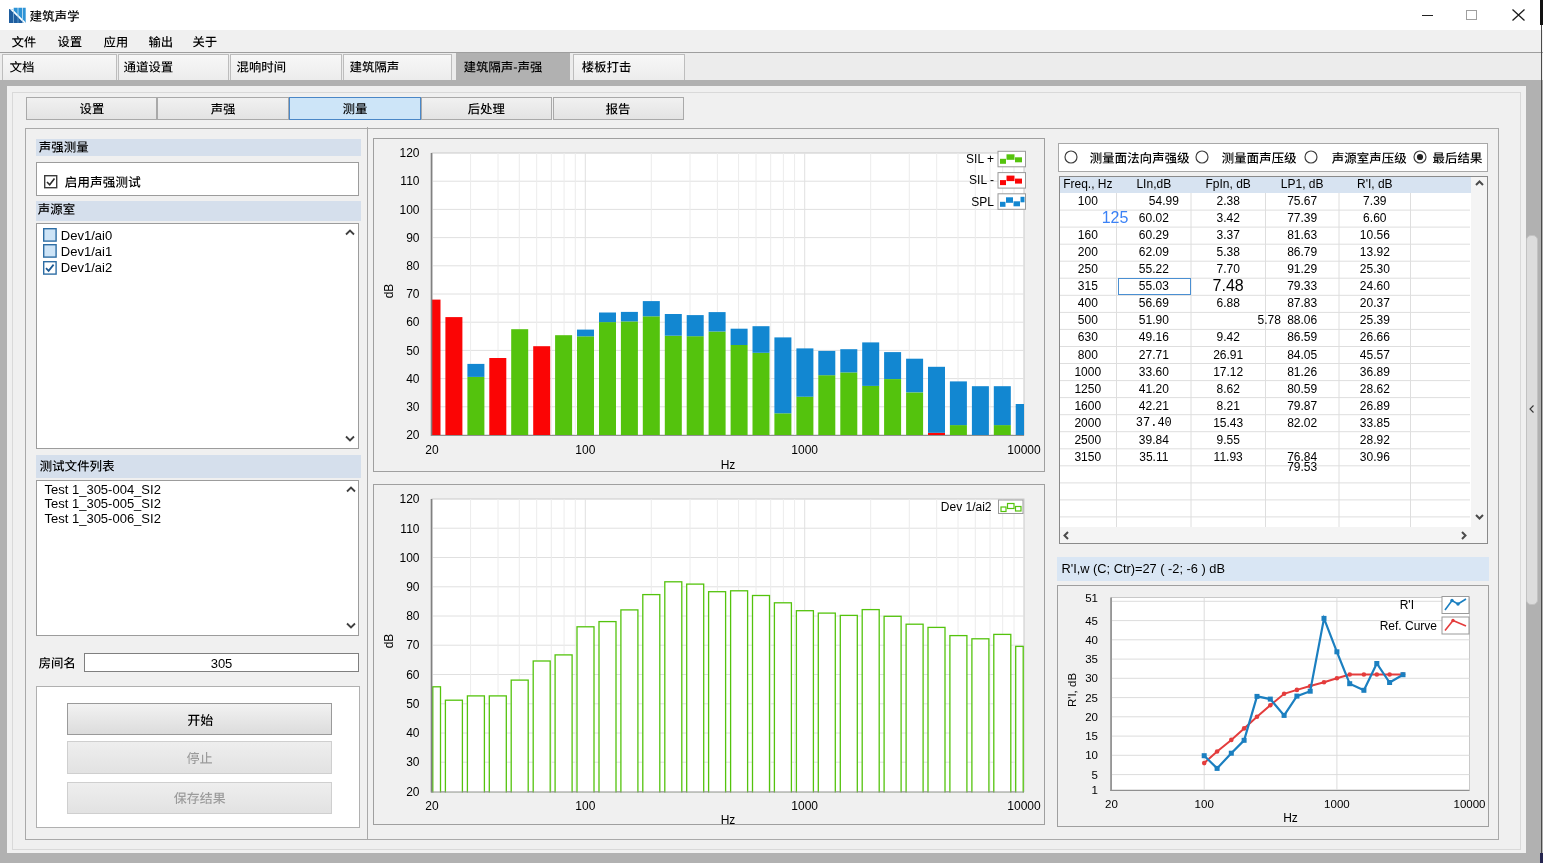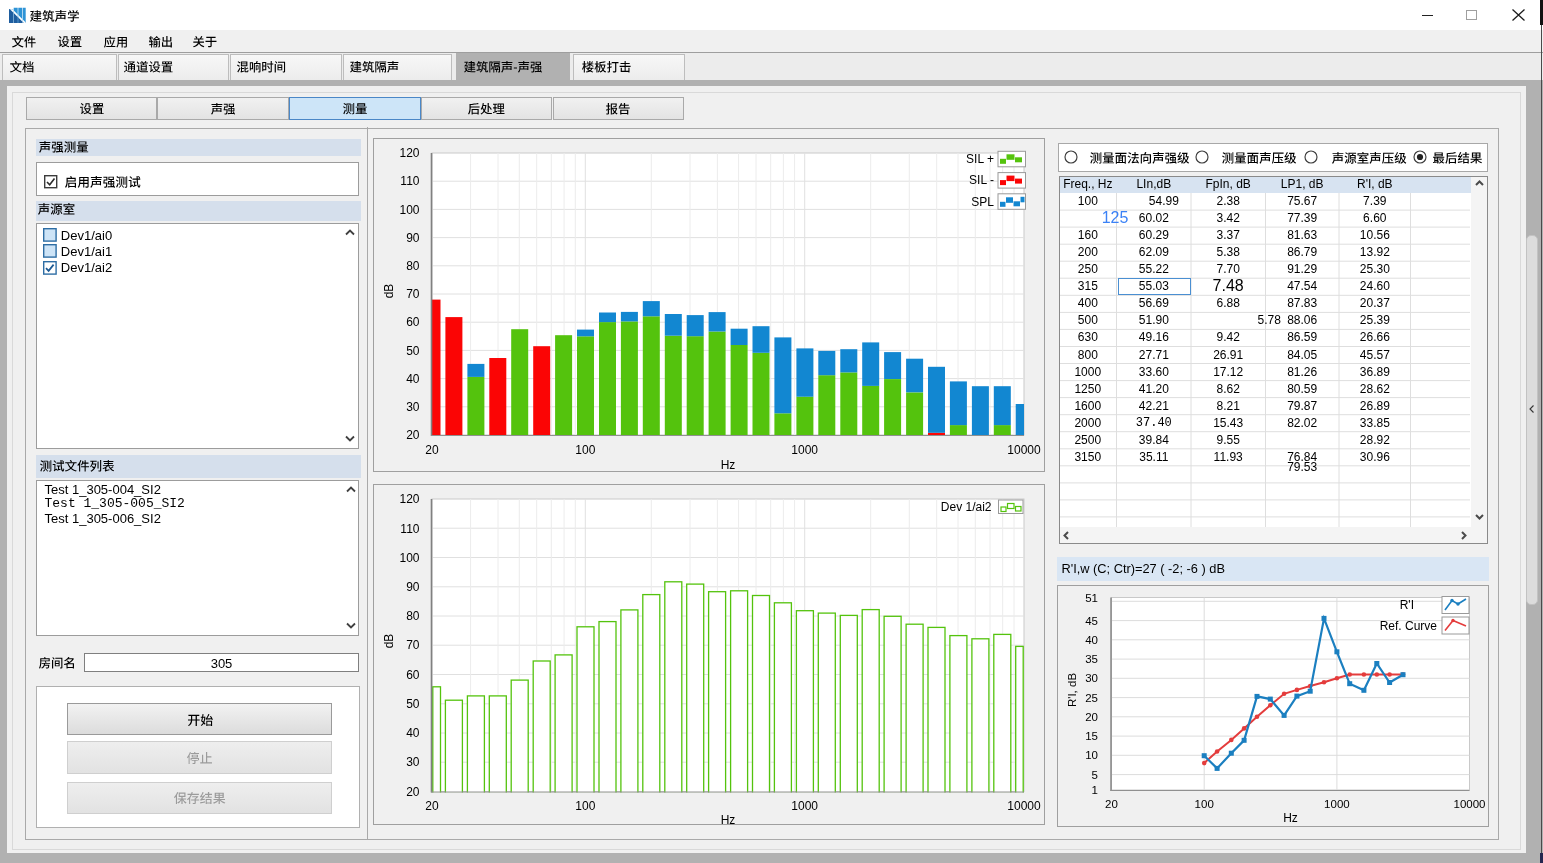--- a/index.html
+++ b/index.html
@@ -131,21 +131,21 @@
     <path transform="translate(0.6,11.6)" d="M6.1 -1.1 6.8 -1.5Q7.1 -1.2 7.4 -0.9Q7.7 -0.5 8.0 -0.1Q8.3 0.2 8.5 0.5L7.7 1.0Q7.6 0.7 7.3 0.3Q7.0 -0.0 6.7 -0.4Q6.4 -0.8 6.1 -1.1ZM3.9 -9.8H8.2V-1.9H7.3V-9.0H4.8V-1.9H3.9ZM10.8 -10.4H11.7V-0.2Q11.7 0.2 11.6 0.5Q11.5 0.7 11.2 0.8Q10.9 0.9 10.5 1.0Q10.1 1.0 9.4 1.0Q9.4 0.8 9.3 0.5Q9.2 0.3 9.1 0.1Q9.6 0.1 10.0 0.1Q10.4 0.1 10.5 0.1Q10.8 0.1 10.8 -0.2ZM9.0 -9.4H9.9V-1.8H9.0ZM5.5 -8.2H6.4V-3.6Q6.4 -3.0 6.3 -2.3Q6.2 -1.7 5.9 -1.1Q5.7 -0.5 5.1 0.1Q4.6 0.6 3.8 1.0Q3.7 0.9 3.6 0.8Q3.5 0.7 3.4 0.5Q3.3 0.4 3.2 0.3Q4.0 -0.1 4.5 -0.5Q4.9 -1.0 5.2 -1.5Q5.4 -2.0 5.5 -2.5Q5.5 -3.1 5.5 -3.6ZM1.0 -9.6 1.6 -10.4Q2.0 -10.2 2.4 -10.0Q2.7 -9.8 3.1 -9.6Q3.5 -9.3 3.7 -9.2L3.0 -8.2Q2.8 -8.4 2.4 -8.7Q2.1 -8.9 1.7 -9.2Q1.3 -9.4 1.0 -9.6ZM0.4 -6.2 1.1 -7.1Q1.4 -6.9 1.8 -6.7Q2.2 -6.5 2.6 -6.2Q2.9 -6.0 3.2 -5.8L2.5 -4.9Q2.3 -5.1 1.9 -5.3Q1.6 -5.6 1.2 -5.8Q0.8 -6.1 0.4 -6.2ZM0.7 0.3Q0.9 -0.2 1.2 -0.9Q1.5 -1.5 1.8 -2.3Q2.1 -3.0 2.3 -3.7L3.2 -3.1Q3.0 -2.5 2.8 -1.8Q2.5 -1.1 2.2 -0.4Q2.0 0.3 1.7 0.9Z M13.9 -9.6 14.7 -10.3Q15.0 -10.1 15.3 -9.7Q15.7 -9.4 16.0 -9.1Q16.4 -8.8 16.5 -8.5L15.8 -7.7Q15.6 -8.0 15.2 -8.3Q14.9 -8.7 14.6 -9.0Q14.2 -9.4 13.9 -9.6ZM14.7 0.8 14.5 -0.2 14.8 -0.7 17.1 -2.1Q17.2 -1.9 17.3 -1.6Q17.4 -1.4 17.4 -1.2Q16.6 -0.6 16.1 -0.3Q15.6 0.1 15.3 0.2Q15.1 0.5 14.9 0.6Q14.8 0.7 14.7 0.8ZM13.1 -6.7H15.3V-5.6H13.1ZM16.9 -8.0H24.5V-6.9H16.9ZM17.2 -5.2H20.6V-4.2H17.2ZM18.4 -4.6H19.5V-0.9L18.4 -0.8ZM17.0 -0.8Q17.8 -1.0 18.8 -1.3Q19.8 -1.6 20.9 -1.9L21.0 -0.9Q20.1 -0.6 19.1 -0.3Q18.1 -0.0 17.3 0.2ZM22.3 -9.9 23.0 -10.4Q23.4 -10.0 23.8 -9.5Q24.2 -9.0 24.4 -8.7L23.5 -8.1Q23.4 -8.5 23.0 -9.0Q22.6 -9.5 22.3 -9.9ZM20.8 -10.5H22.0Q22.0 -8.9 22.0 -7.4Q22.1 -5.9 22.2 -4.7Q22.3 -3.4 22.5 -2.5Q22.6 -1.6 22.9 -1.1Q23.1 -0.5 23.3 -0.5Q23.5 -0.5 23.6 -1.0Q23.7 -1.5 23.7 -2.4Q23.8 -2.3 24.0 -2.1Q24.2 -2.0 24.4 -1.9Q24.5 -1.8 24.6 -1.7Q24.5 -0.9 24.4 -0.4Q24.2 0.2 24.1 0.5Q23.9 0.8 23.7 0.9Q23.5 1.0 23.3 1.0Q22.7 1.0 22.3 0.4Q21.9 -0.1 21.6 -1.1Q21.4 -2.1 21.2 -3.5Q21.0 -5.0 21.0 -6.7Q20.9 -8.5 20.8 -10.5ZM14.7 0.8Q14.7 0.6 14.6 0.4Q14.4 0.2 14.3 0.1Q14.2 -0.1 14.1 -0.2Q14.3 -0.4 14.5 -0.6Q14.8 -0.9 14.8 -1.3V-6.7H15.8V-0.4Q15.8 -0.4 15.7 -0.3Q15.6 -0.2 15.4 -0.1Q15.3 0.0 15.1 0.2Q14.9 0.3 14.8 0.5Q14.7 0.6 14.7 0.8Z M33.9 -7.9 35.1 -7.5Q34.3 -5.2 33.1 -3.6Q31.9 -2.0 30.1 -0.8Q28.4 0.3 26.1 1.0Q26.0 0.9 25.9 0.7Q25.8 0.5 25.7 0.3Q25.5 0.1 25.4 -0.1Q27.6 -0.7 29.3 -1.7Q30.9 -2.7 32.1 -4.2Q33.2 -5.7 33.9 -7.9ZM28.5 -7.8Q29.2 -5.9 30.4 -4.3Q31.6 -2.8 33.3 -1.7Q35.0 -0.6 37.1 -0.1Q37.0 0.0 36.9 0.2Q36.7 0.4 36.6 0.6Q36.5 0.8 36.4 1.0Q34.1 0.3 32.4 -0.8Q30.7 -2.0 29.5 -3.7Q28.3 -5.4 27.5 -7.5ZM25.6 -8.4H37.0V-7.3H25.6ZM30.2 -10.3 31.4 -10.6Q31.7 -10.2 32.0 -9.7Q32.2 -9.1 32.4 -8.7L31.1 -8.3Q31.0 -8.7 30.8 -9.3Q30.5 -9.8 30.2 -10.3Z M45.0 -10.4H46.1V1.0H45.0ZM42.8 -9.9 43.9 -9.7Q43.8 -8.8 43.5 -8.0Q43.3 -7.1 43.0 -6.4Q42.6 -5.7 42.3 -5.1Q42.2 -5.2 42.0 -5.3Q41.8 -5.4 41.6 -5.5Q41.5 -5.6 41.3 -5.7Q41.7 -6.2 42.0 -6.9Q42.3 -7.5 42.5 -8.3Q42.7 -9.1 42.8 -9.9ZM43.1 -8.0H48.9V-6.9H42.8ZM41.5 -4.4H49.5V-3.3H41.5ZM40.7 -10.5 41.8 -10.2Q41.4 -9.1 40.9 -8.1Q40.4 -7.0 39.8 -6.1Q39.1 -5.2 38.5 -4.5Q38.4 -4.6 38.3 -4.8Q38.2 -5.0 38.1 -5.2Q37.9 -5.5 37.8 -5.6Q38.4 -6.2 39.0 -7.0Q39.5 -7.8 40.0 -8.7Q40.4 -9.6 40.7 -10.5ZM39.5 -7.2 40.5 -8.3 40.6 -8.2V1.0H39.5Z M50.7 -9.9H57.1V-8.8H50.7ZM52.8 -9.5 53.9 -9.2Q53.6 -8.1 53.3 -7.0Q52.9 -6.0 52.4 -5.0Q52.0 -4.1 51.4 -3.4Q51.3 -3.5 51.2 -3.7Q51.0 -3.8 50.9 -3.9Q50.7 -4.1 50.5 -4.2Q51.1 -4.8 51.5 -5.6Q51.9 -6.5 52.2 -7.4Q52.5 -8.4 52.8 -9.5ZM52.9 -7.1H55.9V-6.1H52.6ZM55.7 -7.1H55.9L56.1 -7.2L56.8 -7.0Q56.5 -4.8 55.8 -3.2Q55.1 -1.6 54.0 -0.6Q53.0 0.5 51.6 1.1Q51.5 1.0 51.4 0.8Q51.3 0.6 51.2 0.4Q51.0 0.3 50.9 0.2Q52.1 -0.3 53.1 -1.3Q54.1 -2.2 54.8 -3.7Q55.5 -5.1 55.7 -6.9ZM52.2 -3.7 52.9 -4.5Q53.2 -4.3 53.6 -4.0Q54.0 -3.8 54.3 -3.5Q54.6 -3.2 54.9 -3.0L54.2 -2.0Q54.0 -2.3 53.6 -2.6Q53.3 -2.8 52.9 -3.1Q52.6 -3.5 52.2 -3.7ZM57.9 -9.1H59.0V-2.1H57.9ZM60.5 -10.5H61.6V-0.4Q61.6 0.1 61.5 0.4Q61.4 0.7 61.1 0.8Q60.8 0.9 60.3 1.0Q59.8 1.0 59.0 1.0Q59.0 0.8 58.9 0.4Q58.8 0.1 58.7 -0.1Q59.2 -0.1 59.6 -0.1Q60.1 -0.1 60.2 -0.1Q60.4 -0.1 60.4 -0.2Q60.5 -0.2 60.5 -0.4Z M63.8 -9.5H73.8V-8.5H63.8ZM64.4 -7.6H73.3V-6.7H64.4ZM63.3 -5.7H74.2V-4.8H63.3ZM68.2 -10.6H69.3V-4.9H68.2ZM68.0 -5.5 68.9 -5.0Q68.5 -4.5 67.8 -3.9Q67.2 -3.4 66.5 -2.9Q65.8 -2.5 65.1 -2.1Q64.3 -1.7 63.6 -1.5Q63.5 -1.6 63.4 -1.8Q63.3 -1.9 63.2 -2.1Q63.0 -2.3 62.9 -2.4Q63.6 -2.6 64.3 -2.9Q65.0 -3.3 65.7 -3.7Q66.4 -4.1 67.0 -4.5Q67.5 -5.0 68.0 -5.5ZM69.6 -5.2Q70.0 -4.0 70.7 -3.0Q71.4 -2.1 72.4 -1.4Q73.4 -0.7 74.6 -0.3Q74.5 -0.2 74.4 -0.0Q74.2 0.1 74.1 0.3Q74.0 0.5 73.9 0.7Q72.5 0.2 71.5 -0.6Q70.5 -1.4 69.8 -2.5Q69.0 -3.6 68.6 -4.9ZM73.0 -4.4 74.0 -3.7Q73.3 -3.2 72.5 -2.6Q71.8 -2.1 71.2 -1.8L70.4 -2.4Q70.8 -2.6 71.3 -3.0Q71.8 -3.3 72.2 -3.7Q72.7 -4.0 73.0 -4.4ZM65.6 1.0 65.5 0.1 66.0 -0.4 69.7 -1.4Q69.8 -1.2 69.8 -0.9Q69.9 -0.6 69.9 -0.4Q68.6 -0.0 67.8 0.2Q67.0 0.5 66.5 0.6Q66.1 0.8 65.9 0.9Q65.7 1.0 65.6 1.0ZM65.6 1.0Q65.5 0.9 65.5 0.7Q65.4 0.5 65.3 0.3Q65.2 0.1 65.1 0.0Q65.3 -0.1 65.5 -0.3Q65.6 -0.5 65.6 -0.9V-3.4H66.8V0.0Q66.8 0.0 66.7 0.1Q66.6 0.2 66.4 0.3Q66.2 0.4 66.0 0.5Q65.8 0.7 65.7 0.8Q65.6 0.9 65.6 1.0Z" fill="#000000"></path>
   </svg>
 <div style="position:absolute;left:36.0px;top:480.0px;width:323.0px;height:156.0px;background:#fff;border:1px solid #9c9c9c;"></div>
 <svg style="position:absolute;left:344.5px;top:485px" width="12" height="9" viewBox="0 0 12 9">
     <path d="M2 6.5 L6 2.5 L10 6.5" stroke="#404040" stroke-width="1.8" fill="none"></path>
   </svg>
 <svg style="position:absolute;left:344.5px;top:621px" width="12" height="9" viewBox="0 0 12 9">
     <path d="M2 2.5 L6 6.5 L10 2.5" stroke="#404040" stroke-width="1.8" fill="none"></path>
   </svg>
 <div style="position:absolute;left:44.5px;top:488.7px;transform:translateY(-50%);font-size:13.0px;color:#000;white-space:nowrap;line-height:1;">Test 1_305-004_SI2</div>
-<div style="position:absolute;left:44.5px;top:503.4px;transform:translateY(-50%);font-size:13.0px;color:#000;white-space:nowrap;line-height:1;font-family:Liberation Mono, monospace;">Test 1_305-005_SI2</div>
+<div style="position:absolute;left:44.5px;top:503.4px;transform:translateY(-50%);font-size:13.0px;color:#000;white-space:nowrap;line-height:1;">Test 1_305-005_SI2</div>
 <div style="position:absolute;left:44.5px;top:518.1px;transform:translateY(-50%);font-size:13.0px;color:#000;white-space:nowrap;line-height:1;">Test 1_305-006_SI2</div>
 <svg style="position:absolute;left:37.7px;top:656.2px;overflow:visible" width="37.0" height="13.6" viewBox="0 0 37.0 13.6">
     <path transform="translate(0.6,11.5)" d="M3.1 -4.6H11.5V-3.7H3.1ZM5.9 -2.7H9.9V-1.8H5.9ZM9.6 -2.7H10.7Q10.7 -2.7 10.7 -2.5Q10.7 -2.4 10.7 -2.3Q10.6 -1.4 10.5 -0.8Q10.4 -0.2 10.3 0.1Q10.2 0.4 10.0 0.6Q9.8 0.7 9.6 0.8Q9.4 0.9 9.1 0.9Q8.8 0.9 8.4 0.9Q7.9 0.9 7.4 0.9Q7.4 0.7 7.3 0.4Q7.2 0.2 7.1 -0.0Q7.6 0.0 8.0 0.0Q8.5 0.0 8.6 0.0Q8.8 0.0 8.9 0.0Q9.0 0.0 9.1 -0.1Q9.2 -0.2 9.3 -0.4Q9.4 -0.7 9.5 -1.2Q9.5 -1.7 9.6 -2.6ZM5.4 -4.1H6.5Q6.4 -3.2 6.2 -2.4Q6.0 -1.6 5.7 -1.0Q5.3 -0.3 4.7 0.2Q4.1 0.7 3.2 1.0Q3.1 0.8 2.9 0.6Q2.7 0.3 2.5 0.2Q3.4 -0.1 3.9 -0.6Q4.4 -1.0 4.7 -1.5Q5.0 -2.0 5.2 -2.7Q5.3 -3.3 5.4 -4.1ZM6.2 -5.9 7.2 -6.2Q7.4 -5.9 7.6 -5.5Q7.8 -5.2 7.9 -4.9L6.9 -4.5Q6.8 -4.8 6.6 -5.2Q6.4 -5.6 6.2 -5.9ZM2.2 -9.3H11.1V-6.2H2.2V-7.1H10.0V-8.3H2.2ZM1.6 -9.3H2.7V-6.3Q2.7 -5.6 2.7 -4.6Q2.6 -3.7 2.5 -2.7Q2.4 -1.7 2.1 -0.7Q1.8 0.3 1.4 1.1Q1.3 1.0 1.1 0.9Q0.9 0.8 0.7 0.7Q0.5 0.6 0.4 0.5Q0.8 -0.2 1.0 -1.1Q1.3 -2.0 1.4 -2.9Q1.5 -3.8 1.6 -4.7Q1.6 -5.6 1.6 -6.3ZM5.5 -10.2 6.5 -10.5Q6.7 -10.1 6.9 -9.7Q7.1 -9.2 7.2 -8.9L6.0 -8.6Q6.0 -8.9 5.8 -9.3Q5.6 -9.8 5.5 -10.2Z M13.4 -7.6H14.6V1.0H13.4ZM13.6 -9.8 14.5 -10.3Q14.8 -10.1 15.1 -9.7Q15.4 -9.4 15.7 -9.1Q15.9 -8.8 16.1 -8.5L15.1 -7.9Q15.0 -8.2 14.7 -8.5Q14.5 -8.8 14.2 -9.2Q13.9 -9.5 13.6 -9.8ZM16.7 -9.8H23.3V-8.7H16.7ZM22.7 -9.8H23.8V-0.3Q23.8 0.2 23.7 0.4Q23.6 0.6 23.4 0.8Q23.1 0.9 22.7 0.9Q22.3 1.0 21.7 1.0Q21.6 0.8 21.5 0.5Q21.5 0.1 21.3 -0.1Q21.7 -0.0 22.0 -0.0Q22.3 -0.0 22.5 -0.0Q22.6 -0.0 22.6 -0.1Q22.7 -0.1 22.7 -0.3ZM17.2 -3.6V-2.1H20.0V-3.6ZM17.2 -6.0V-4.5H20.0V-6.0ZM16.2 -6.9H21.0V-1.2H16.2Z M28.6 -0.6H34.6V0.4H28.6ZM29.0 -9.2H34.5V-8.2H29.0ZM29.7 -10.5 31.0 -10.2Q30.2 -9.1 29.1 -8.1Q28.0 -7.0 26.4 -6.2Q26.3 -6.3 26.1 -6.5Q26.0 -6.6 25.8 -6.8Q25.7 -7.0 25.6 -7.1Q26.6 -7.5 27.4 -8.1Q28.2 -8.7 28.8 -9.3Q29.4 -9.9 29.7 -10.5ZM34.1 -9.2H34.4L34.6 -9.3L35.3 -8.8Q34.7 -7.5 33.7 -6.5Q32.6 -5.5 31.4 -4.7Q30.1 -3.9 28.7 -3.3Q27.3 -2.8 25.9 -2.4Q25.8 -2.6 25.7 -2.8Q25.6 -3.0 25.5 -3.1Q25.4 -3.3 25.3 -3.5Q26.4 -3.7 27.5 -4.0Q28.5 -4.4 29.6 -4.9Q30.6 -5.4 31.4 -6.0Q32.3 -6.7 33.0 -7.4Q33.7 -8.2 34.1 -9.0ZM27.9 -6.4 28.8 -7.1Q29.2 -6.8 29.7 -6.5Q30.1 -6.1 30.5 -5.8Q31.0 -5.4 31.2 -5.1L30.3 -4.4Q30.1 -4.7 29.7 -5.1Q29.3 -5.4 28.8 -5.8Q28.4 -6.2 27.9 -6.4ZM34.2 -4.3H35.4V1.0H34.2ZM29.0 -4.3H34.5V-3.3H29.0V1.0H27.9V-3.4L28.7 -4.3Z" fill="#000000"></path>
   </svg>
 <div style="position:absolute;left:83.8px;top:653.4px;width:275.2px;height:19.1px;background:#fff;border:1px solid #7f7f7f;"></div>
 <div style="position:absolute;left:221.5px;top:663.0px;transform:translate(-50%,-50%);font-size:13.0px;color:#000;white-space:nowrap;line-height:1;">305</div>
 <div style="position:absolute;left:35.9px;top:685.5px;width:324.1px;height:142.0px;background:#fff;border:1px solid #b0b0b0;"></div>
 <div style="position:absolute;left:67.4px;top:703.3px;width:265.1px;height:32.0px;background:linear-gradient(#f2f2f2,#dcdcdc);border:1px solid #9a9a9a;"></div>
 <svg style="position:absolute;left:186.5px;top:712.8px;overflow:visible" width="27.0" height="14.1" viewBox="0 0 27.0 14.1">
     <path transform="translate(0.3,12.0)" d="M1.1 -10.2H12.0V-9.0H1.1ZM0.7 -5.5H12.4V-4.4H0.7ZM8.3 -9.5H9.6V1.1H8.3ZM3.7 -9.5H4.9V-6.0Q4.9 -5.1 4.8 -4.1Q4.7 -3.1 4.4 -2.2Q4.0 -1.3 3.4 -0.4Q2.7 0.4 1.6 1.1Q1.5 1.0 1.3 0.8Q1.2 0.7 1.0 0.5Q0.8 0.4 0.7 0.3Q1.7 -0.4 2.3 -1.1Q2.9 -1.9 3.2 -2.7Q3.5 -3.5 3.6 -4.3Q3.7 -5.2 3.7 -6.0Z M19.7 -0.5H24.2V0.5H19.7ZM19.0 -4.3H24.8V1.1H23.7V-3.2H20.0V1.1H19.0ZM22.5 -8.6 23.5 -9.1Q23.9 -8.5 24.4 -7.9Q24.8 -7.2 25.1 -6.6Q25.5 -5.9 25.7 -5.4L24.6 -4.9Q24.5 -5.4 24.1 -6.1Q23.8 -6.7 23.4 -7.4Q23.0 -8.1 22.5 -8.6ZM18.6 -5.2Q18.6 -5.3 18.5 -5.5Q18.4 -5.7 18.3 -6.0Q18.3 -6.2 18.2 -6.3Q18.4 -6.4 18.6 -6.6Q18.8 -6.8 19.0 -7.1Q19.2 -7.3 19.4 -7.7Q19.6 -8.1 19.9 -8.6Q20.2 -9.1 20.5 -9.8Q20.8 -10.4 21.0 -11.0L22.2 -10.6Q21.8 -9.8 21.4 -8.9Q20.9 -8.0 20.4 -7.2Q19.9 -6.5 19.4 -5.8V-5.8Q19.4 -5.8 19.3 -5.8Q19.2 -5.7 19.0 -5.6Q18.8 -5.5 18.7 -5.4Q18.6 -5.3 18.6 -5.2ZM18.6 -5.2 18.6 -6.1 19.2 -6.5 24.7 -6.9Q24.7 -6.6 24.8 -6.3Q24.8 -6.0 24.9 -5.9Q23.3 -5.7 22.3 -5.6Q21.2 -5.6 20.5 -5.5Q19.9 -5.4 19.5 -5.4Q19.1 -5.3 18.9 -5.3Q18.7 -5.3 18.6 -5.2ZM13.8 -3.8Q14.0 -4.5 14.2 -5.4Q14.4 -6.2 14.6 -7.2Q14.8 -8.2 14.9 -9.1Q15.1 -10.0 15.2 -10.9L16.3 -10.8Q16.2 -9.9 16.0 -9.0Q15.8 -8.0 15.6 -7.0Q15.4 -6.0 15.2 -5.1Q15.0 -4.2 14.8 -3.5ZM13.5 -8.3H17.3V-7.2H13.5ZM17.0 -8.3H17.2L17.4 -8.4L18.1 -8.3Q17.9 -5.7 17.5 -3.9Q17.0 -2.1 16.2 -0.9Q15.4 0.3 14.2 1.1Q14.1 0.9 13.9 0.6Q13.7 0.3 13.5 0.1Q14.5 -0.4 15.3 -1.6Q16.0 -2.7 16.4 -4.3Q16.9 -5.9 17.0 -8.1ZM13.8 -3.8 14.4 -4.7Q14.9 -4.3 15.5 -3.9Q16.1 -3.4 16.6 -3.0Q17.1 -2.5 17.6 -2.0Q18.0 -1.6 18.3 -1.2L17.6 -0.2Q17.3 -0.6 16.9 -1.1Q16.5 -1.6 15.9 -2.0Q15.4 -2.5 14.9 -3.0Q14.3 -3.5 13.8 -3.8Z" fill="#000000"></path>
@@ -450,21 +450,21 @@
 <div style="position:absolute;left:1302.2px;top:252.2px;transform:translate(-50%,-50%);font-size:12.0px;color:#000;white-space:nowrap;line-height:1;">86.79</div>
 <div style="position:absolute;left:1374.8px;top:252.2px;transform:translate(-50%,-50%);font-size:12.0px;color:#000;white-space:nowrap;line-height:1;">13.92</div>
 <div style="position:absolute;left:1087.8px;top:269.2px;transform:translate(-50%,-50%);font-size:12.0px;color:#000;white-space:nowrap;line-height:1;">250</div>
 <div style="position:absolute;left:1153.8px;top:269.2px;transform:translate(-50%,-50%);font-size:12.0px;color:#000;white-space:nowrap;line-height:1;">55.22</div>
 <div style="position:absolute;left:1228.2px;top:269.2px;transform:translate(-50%,-50%);font-size:12.0px;color:#000;white-space:nowrap;line-height:1;">7.70</div>
 <div style="position:absolute;left:1302.2px;top:269.2px;transform:translate(-50%,-50%);font-size:12.0px;color:#000;white-space:nowrap;line-height:1;">91.29</div>
 <div style="position:absolute;left:1374.8px;top:269.2px;transform:translate(-50%,-50%);font-size:12.0px;color:#000;white-space:nowrap;line-height:1;">25.30</div>
 <div style="position:absolute;left:1087.8px;top:286.3px;transform:translate(-50%,-50%);font-size:12.0px;color:#000;white-space:nowrap;line-height:1;">315</div>
 <div style="position:absolute;left:1153.8px;top:286.3px;transform:translate(-50%,-50%);font-size:12.0px;color:#000;white-space:nowrap;line-height:1;">55.03</div>
 <div style="position:absolute;left:1228.2px;top:286.3px;transform:translate(-50%,-50%);font-size:16px;color:#000;white-space:nowrap;line-height:1;">7.48</div>
-<div style="position:absolute;left:1302.2px;top:286.3px;transform:translate(-50%,-50%);font-size:12.0px;color:#000;white-space:nowrap;line-height:1;">47.54</div>
+<div style="position:absolute;left:1302.2px;top:286.3px;transform:translate(-50%,-50%);font-size:12.0px;color:#000;white-space:nowrap;line-height:1;">79.33</div>
 <div style="position:absolute;left:1374.8px;top:286.3px;transform:translate(-50%,-50%);font-size:12.0px;color:#000;white-space:nowrap;line-height:1;">24.60</div>
 <div style="position:absolute;left:1087.8px;top:303.3px;transform:translate(-50%,-50%);font-size:12.0px;color:#000;white-space:nowrap;line-height:1;">400</div>
 <div style="position:absolute;left:1153.8px;top:303.3px;transform:translate(-50%,-50%);font-size:12.0px;color:#000;white-space:nowrap;line-height:1;">56.69</div>
 <div style="position:absolute;left:1228.2px;top:303.3px;transform:translate(-50%,-50%);font-size:12.0px;color:#000;white-space:nowrap;line-height:1;">6.88</div>
 <div style="position:absolute;left:1302.2px;top:303.3px;transform:translate(-50%,-50%);font-size:12.0px;color:#000;white-space:nowrap;line-height:1;">87.83</div>
 <div style="position:absolute;left:1374.8px;top:303.3px;transform:translate(-50%,-50%);font-size:12.0px;color:#000;white-space:nowrap;line-height:1;">20.37</div>
 <div style="position:absolute;left:1087.8px;top:320.4px;transform:translate(-50%,-50%);font-size:12.0px;color:#000;white-space:nowrap;line-height:1;">500</div>
 <div style="position:absolute;left:1153.8px;top:320.4px;transform:translate(-50%,-50%);font-size:12.0px;color:#000;white-space:nowrap;line-height:1;">51.90</div>
 <div style="position:absolute;left:1228.2px;top:320.4px;transform:translate(-50%,-50%);font-size:12.0px;color:#000;white-space:nowrap;line-height:1;margin-left:41px;">5.78</div>
 <div style="position:absolute;left:1302.2px;top:320.4px;transform:translate(-50%,-50%);font-size:12.0px;color:#000;white-space:nowrap;line-height:1;">88.06</div>

